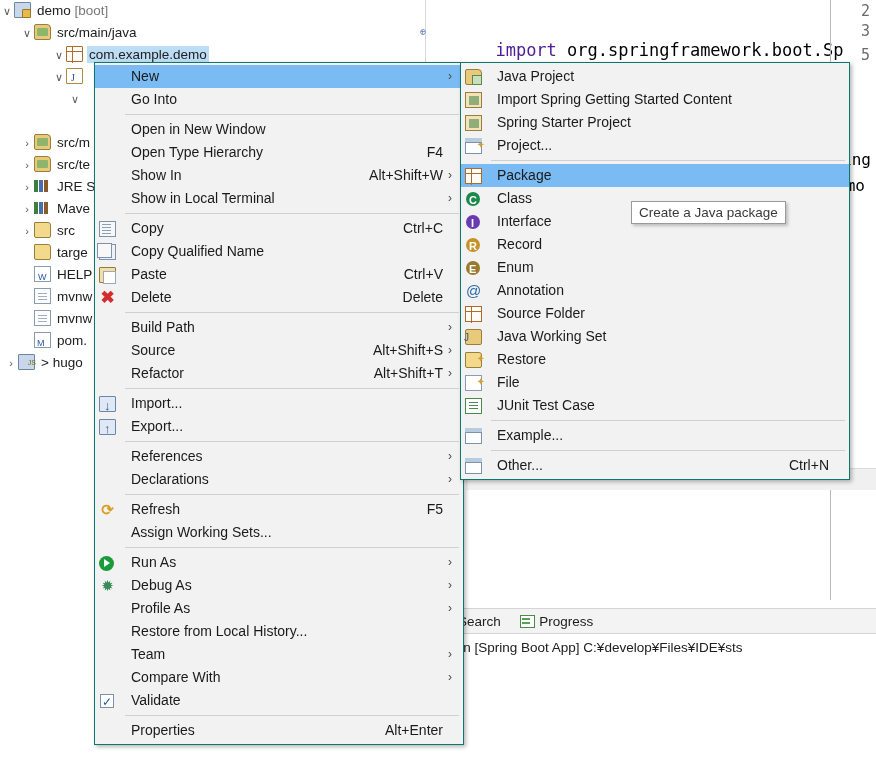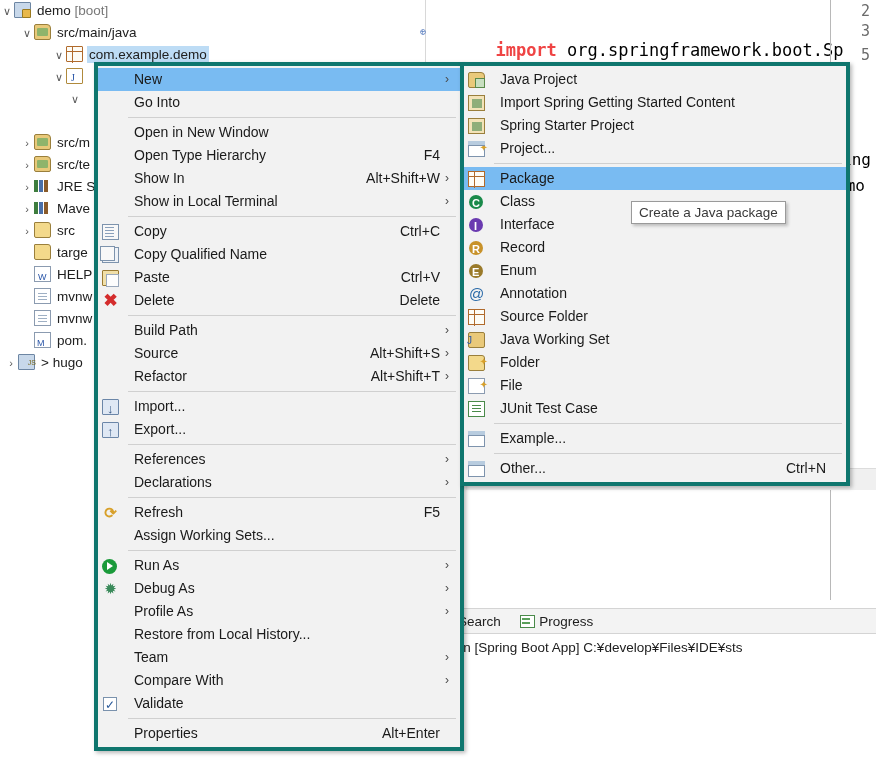--- a/index.html
+++ b/index.html
@@ -69,21 +69,21 @@
     font-size: 15px; color: #6b6b6b;
   }
   .fold {
     position: absolute; font-family: "DejaVu Sans Mono", monospace;
     font-size: 10px; color: #5a7fc0;
   }
   .code {
     position: absolute; left: 48px; font-family: "DejaVu Sans Mono", monospace;
     font-size: 17px; white-space: pre; color: #000000;
   }
-  .kw { color: #ef4444; font-weight: bold; }
+  .kw { color: #4c1d95; font-weight: normal; }
   .hl-blue { background: #79bbf2; }
 
   
   .bottom {
     position: absolute; left: 386px; top: 600px; right: 0; bottom: 0;
     background: #ffffff;
   }
   .tabbar {
     position: absolute; left: 0; top: 8px; height: 26px; right: 0;
     background: #f3f3f3; border-top: 1px solid #d4d4d4;
@@ -100,21 +100,21 @@
   .ti-progress:after{content:"";position:absolute;left:1px;top:2px;width:8px;height:2px;box-shadow:0 4px 0 #5aa05a;background:#5aa05a;}
   .close-x { color:#555; font-size:12px; margin-left:2px; }
   .console-line {
     position: absolute; left: 0; top: 40px; font-size: 13.5px;
     color: #202020; white-space: nowrap;
   }
 
   
   .menu {
     position: absolute; background: #f2f2f2;
-    border: 4px solid #0f766e;
+    border: 1px solid #0f766e;
     box-shadow: 2px 2px 4px rgba(0,0,0,.28);
     z-index: 50; padding: 2px 0;
   }
   #ctxmenu { left: 94px; top: 62px; width: 370px; }
   #submenu  { left: 460px; top: 62px; width: 390px; }
   .mgutter {
     position: absolute; left: 1px; top: 1px; bottom: 1px; width: 26px;
     background: #f2f2f2;
   }
   .mi {
@@ -526,21 +526,21 @@
           <span class="micon">
             <span class="g g-jws"></span>
           </span>
           <span class="mtext">Java Working Set</span>
           <span class="marrow"></span>
         </div>
         <div class="mi">
           <span class="micon">
             <span class="g g-folder"></span>
           </span>
-          <span class="mtext">Folder</span>
+          <span class="mtext">Restore</span>
           <span class="marrow"></span>
         </div>
         <div class="mi">
           <span class="micon">
             <span class="g g-file"></span>
           </span>
           <span class="mtext">File</span>
           <span class="marrow"></span>
         </div>
         <div class="mi">

